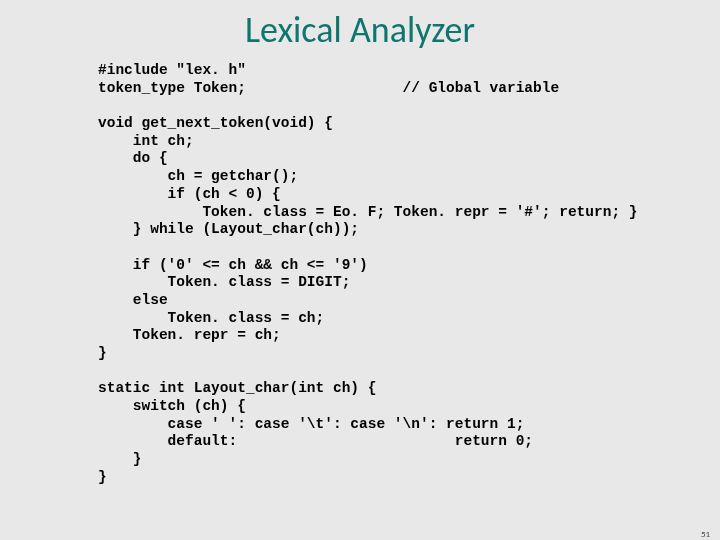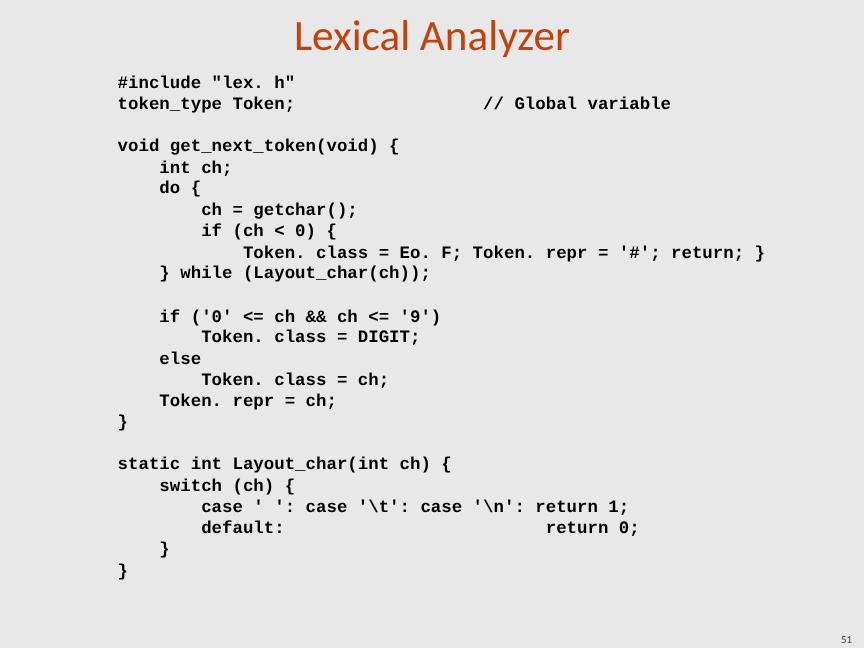--- a/index.html
+++ b/index.html
@@ -18,21 +18,21 @@
     box-sizing: border-box;
   }
   .title {
     position: absolute;
     top: 8px;
     left: 0;
     width: 720px;
     text-align: center;
     font-size: 36px;
     font-weight: 400;
-    color: #c2410c;
+    color: #0f766e;
     font-family: Calibri, Arial, sans-serif;
   }
   .code {
     position: absolute;
     top: 62px;
     left: 98px;
     width: 590px;
     font-family: "Courier New", monospace;
     font-size: 14.5px;
     line-height: 1.22;

